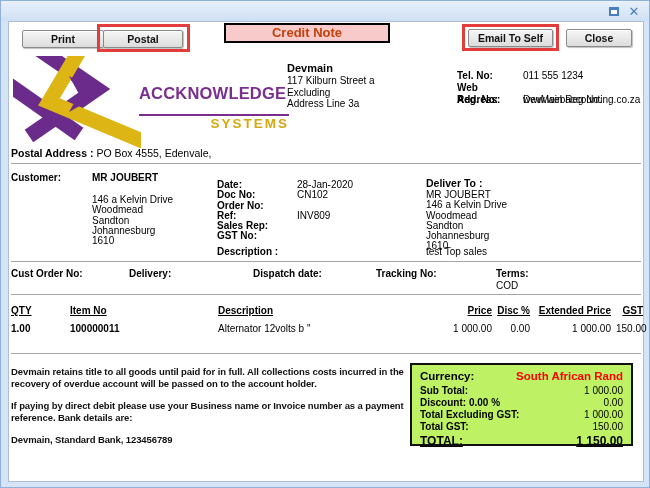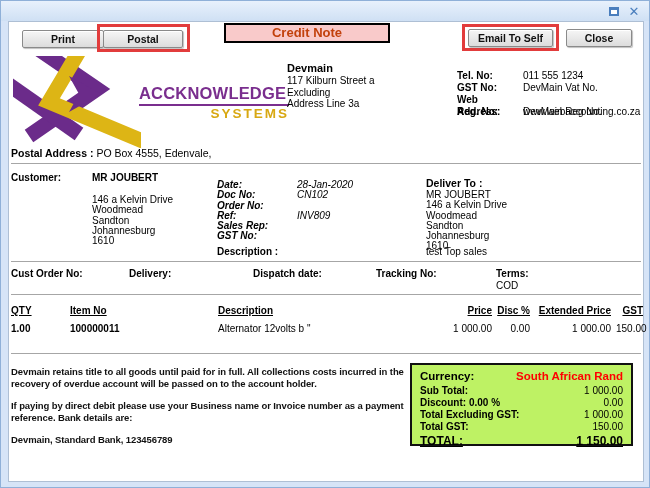--- a/index.html
+++ b/index.html
@@ -27,21 +27,21 @@
     font-size:10.5px; font-weight:bold; color:#111; text-align:center; line-height:16px; cursor:pointer; }
   .hl{ position:absolute; border:3px solid #e23c3c; }
   .doc-title{ position:absolute; left:215px; top:1px; width:166px; height:20px;
     background:#f9caca; border:2px solid #000; text-align:center;
     font-size:13px; font-weight:bold; line-height:16px; color:#c2410c; }
 
   
   .logo{ position:absolute; left:4px; top:34px; }
   .brand{ position:absolute; left:130px; top:62px; width:150px; }
   .brand-top{ font-size:16.5px; font-weight:bold; color:#7a2e8e; letter-spacing:.2px;
-    border-bottom:2px solid #7a2e8e; padding-bottom:1px; }
+    border-bottom:2px solid #7a2e8e; padding-bottom:11px; }
   .brand-bottom{ font-size:13.5px; font-weight:bold; color:#d8a812; text-align:right; letter-spacing:2px; }
 
   
   .co-name{ position:absolute; left:278px; top:40px; font-size:11px; font-weight:bold; }
   .co-addr{ position:absolute; left:278px; top:53px; font-size:10px; line-height:11.5px; }
   .contact{ position:absolute; left:448px; top:48px; font-size:10px; line-height:12px; }
   .contact .row{ height:12px; }
   .contact .lbl{ display:inline-block; width:66px; font-weight:bold; }
 
   .postal{ position:absolute; left:2px; top:125px; font-size:10.5px; }
@@ -50,21 +50,21 @@
   .divider{ position:absolute; left:2px; width:630px; border-top:1px solid #a6a6a6; }
 
   .fs10{ font-size:10px; line-height:10.3px; }
   .acc-block{ position:absolute; left:2px; top:151px; }
   .acc-row{ height:11px; }
   .acc-row .lbl{ display:inline-block; width:81px; font-weight:bold; }
   .addr-lines{ position:absolute; left:83px; top:173px; }
   .addr-lines div{ height:10.3px; }
 
   .fields{ position:absolute; left:208px; top:158px; }
-  .frow{ height:10.3px;font-style:italic; }
+  .frow{ height:10.3px; }
   .frow .lbl{ display:inline-block; width:80px; font-weight:bold; }
 
   .desc-lbl{ position:absolute; left:208px; top:224px; font-size:10px; font-weight:bold; }
   .desc-val{ position:absolute; left:417px; top:224px; font-size:10px; }
 
   .deliver{ position:absolute; left:417px; top:156px; }
   .deliver .hd{ font-weight:bold; font-size:10.5px; height:12px; }
   .deliver div{ height:10.3px; }
 
   .ship-lbl{ position:absolute; top:246px; font-size:10px; font-weight:bold; }
@@ -120,21 +120,20 @@
     </div>
 
     <div class="co-name">Devmain</div>
     <div class="co-addr">
       <div>117 Kilburn Street a</div>
       <div>Excluding</div>
       <div>Address Line 3a</div>
     </div>
     <div class="contact">
       <div class="row"><span class="lbl">Tel. No:</span><span>011 555 1234</span></div>
-      <div class="row"><span class="lbl">GST No:</span><span>DevMain Vat No.</span></div>
       <div class="row"><span class="lbl">Web Address:</span><span>www.webaccounting.co.za</span></div>
       <div class="row"><span class="lbl">Reg. No:</span><span>DevMain Reg No.</span></div>
     </div>
 
     <div class="postal">
       <b>Postal Address :</b>
       <span>PO Box 4555, Edenvale,</span>
     </div>
 
     <div class="divider" style="top:141px;"></div>

